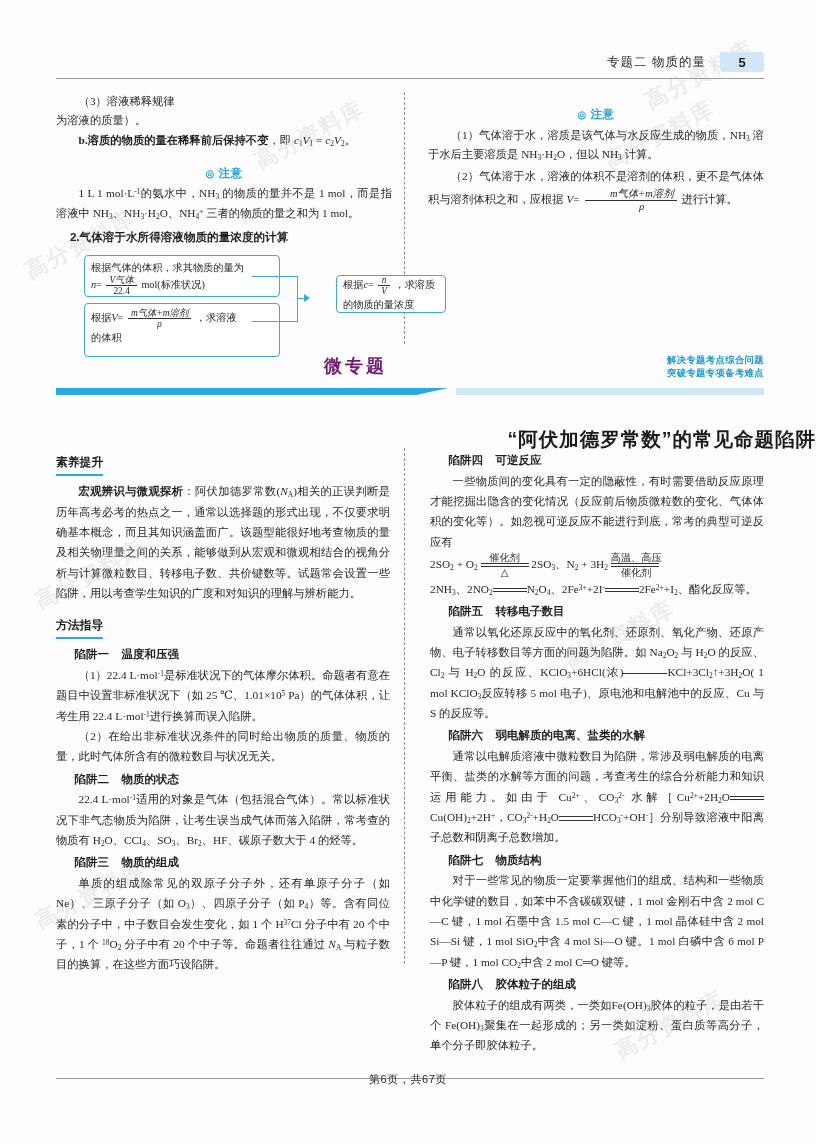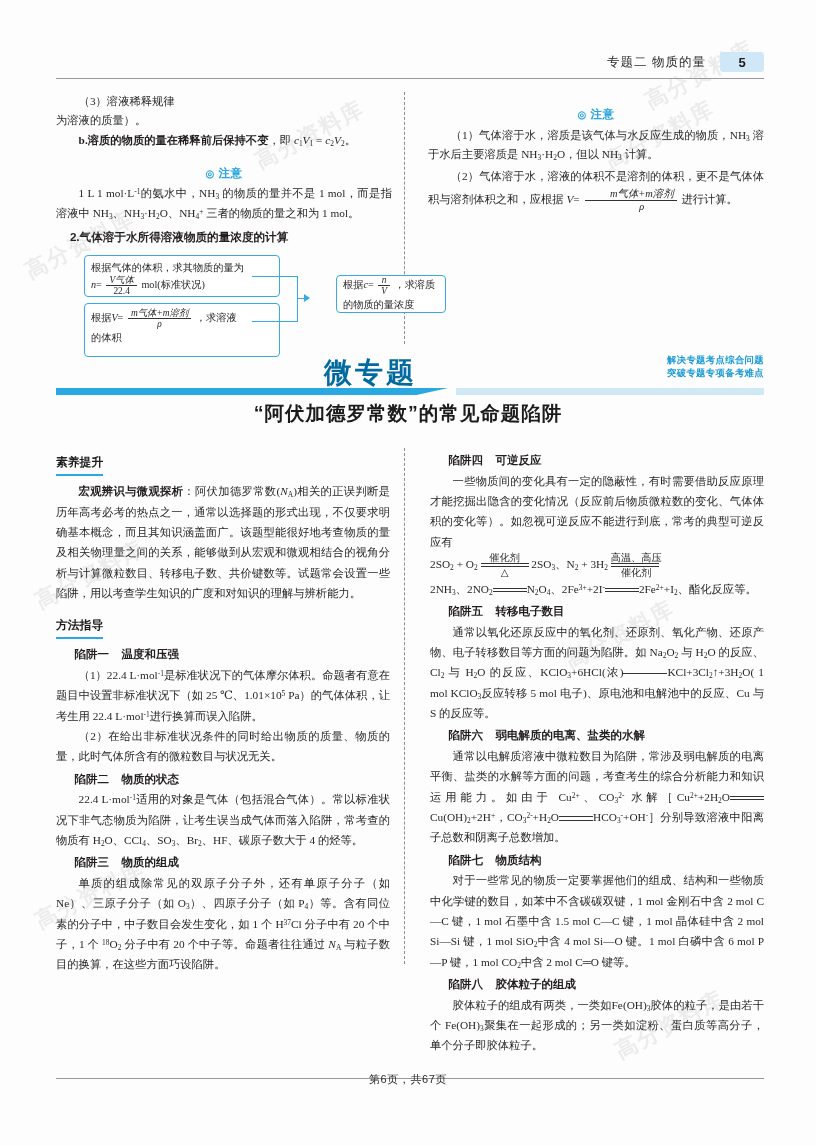--- a/index.html
+++ b/index.html
@@ -175,23 +175,23 @@
     top: 352px;
     left: 56px;
     right: 52px;
     height: 46px;
   }
   .banner-title {
     position: absolute;
     left: 268px;
     top: 2px;
     font-family: Liberation Sans, sans-serif;
-    font-size: 28px;
-    font-weight: bold;
-    color: #0369a1;
+    font-size: 18px;
+    font-weight: bold;
+    color: #701a75;
     letter-spacing: 3px;
   }
   .banner-sub {
     position: absolute;
     right: 0;
     top: 2px;
     text-align: left;
     font-family: "Liberation Sans", sans-serif;
     font-size: 9.3px;
     font-weight: bold;
@@ -209,23 +209,23 @@
   .banner-bar-right {
     position: absolute;
     left: 400px; top: 36px;
     right: 0; height: 7px;
     background: #cfe8f6;
   }
 
   
   .article-title {
     position: absolute;
-    top: 400px;
+    top: 426px;
     left: 0; right: 0;
-    text-align: center;
+    text-align: right;
     font-family: "Liberation Sans", sans-serif;
     font-size: 19.5px;
     font-weight: bold;
     color: #1b1b1b;
     letter-spacing: 1px;
   }
 
   
   .body-cols {
     position: absolute;

